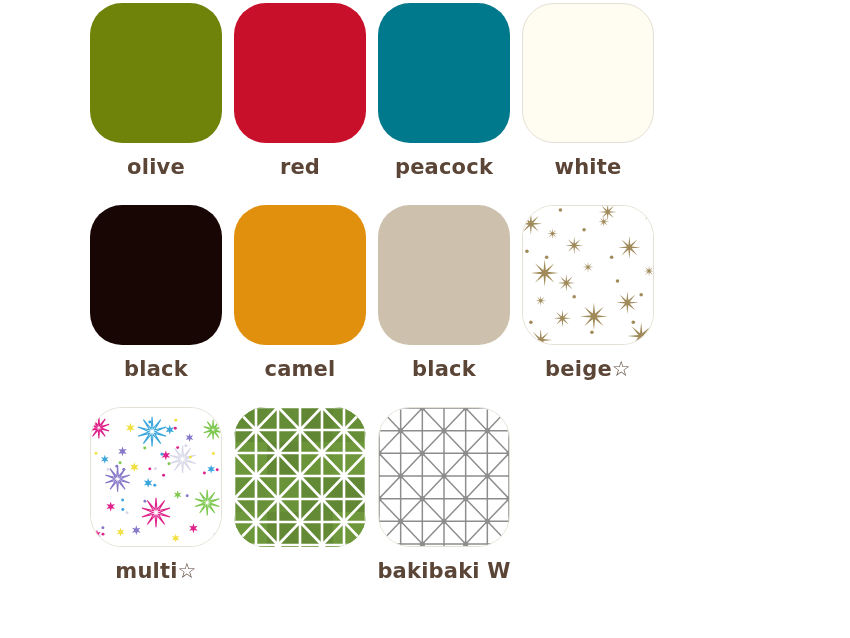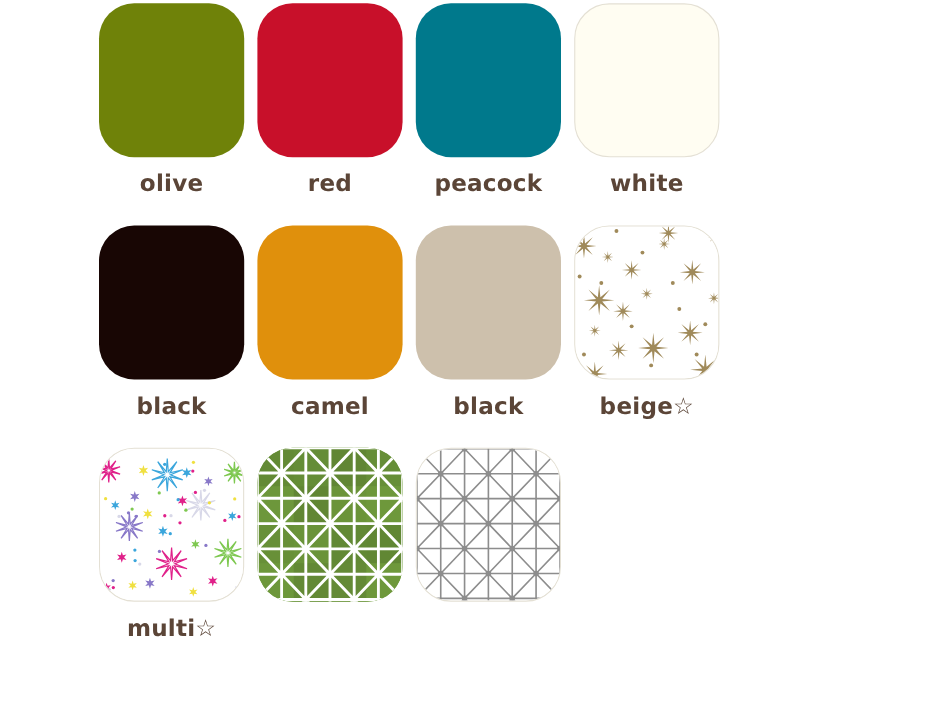--- a/index.html
+++ b/index.html
@@ -1092,15 +1092,16 @@
             <circle cx="66" cy="207" r="2.6" fill="#8d8d8d"></circle>
             <circle cx="88" cy="184" r="2.6" fill="#8d8d8d"></circle>
             <circle cx="110" cy="207" r="2.6" fill="#8d8d8d"></circle>
             <circle cx="132" cy="184" r="2.6" fill="#8d8d8d"></circle>
             <circle cx="154" cy="207" r="2.6" fill="#8d8d8d"></circle>
             <circle cx="176" cy="184" r="2.6" fill="#8d8d8d"></circle>
             <circle cx="198" cy="207" r="2.6" fill="#8d8d8d"></circle>
           </g>
         </svg>
       </div>
+    <div class="swatch-label">bakibaki W</div>
   </div>
 
 </div>
 
 </body></html>

